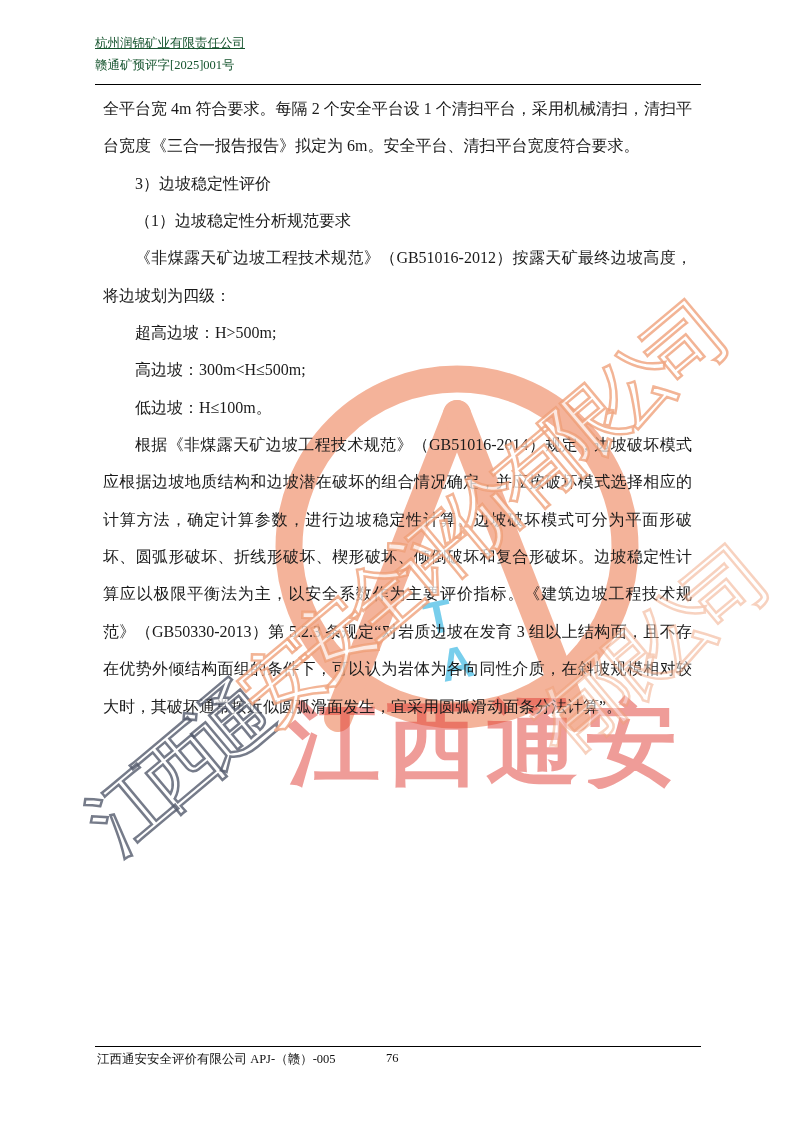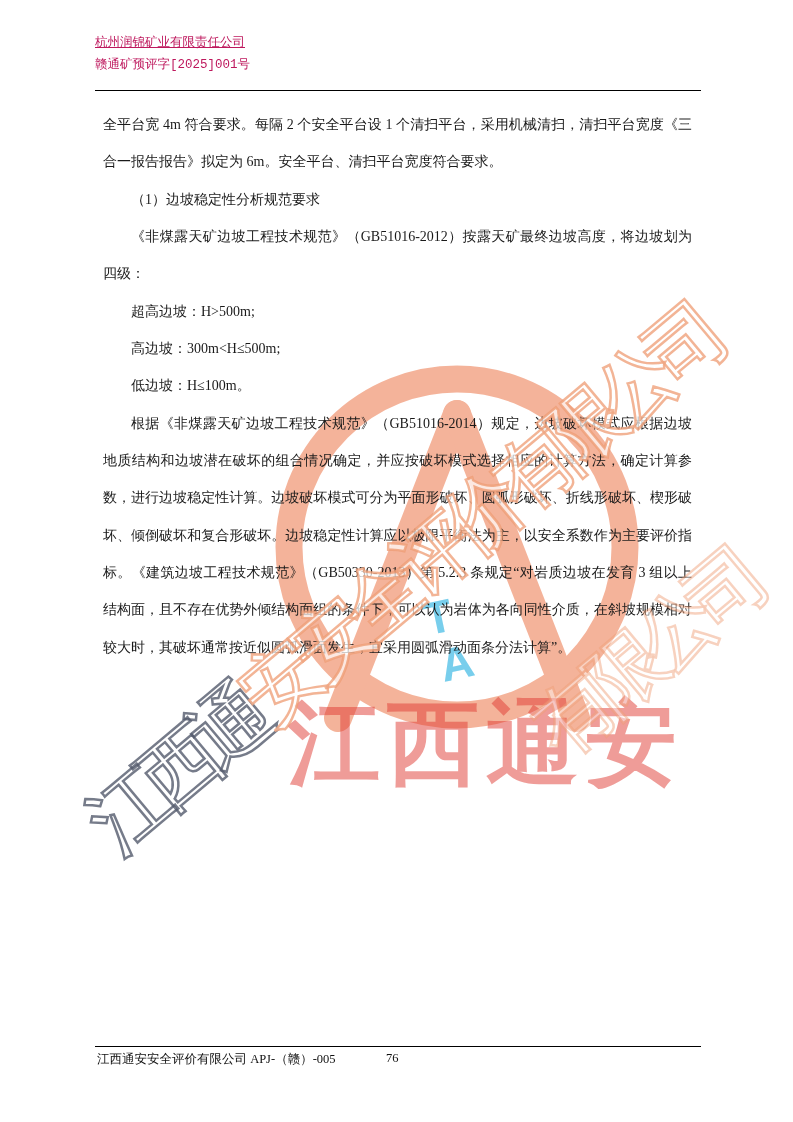--- a/index.html
+++ b/index.html
@@ -3,32 +3,31 @@
 <meta charset="utf-8">
 <style>
   html,body{margin:0;padding:0;background:#ffffff;}
   .page{
     position:relative;width:793px;height:1122px;background:#ffffff;
     overflow:hidden;font-family:"Liberation Serif","DejaVu Serif",serif;color:#1a1a1a;
   }
   
   .header{
     position:absolute;left:95px;top:34px;width:606px;
-    font-size:12.5px;line-height:1.55;color:#be185d;
-    border-bottom:1.6px solid #000;padding-bottom:14px;font-family:Liberation Mono, monospace;
+    font-size:12.5px;line-height:1.55;color:#14532d;
+    border-bottom:1.6px solid #000;padding-bottom:8px;
   }
   .header .h-line1{text-decoration:underline;}
   .header .h-line2{display:flex;justify-content:space-between;margin-top:3px;}
   
   .body-text{
     position:absolute;left:103px;top:90px;width:589px;
-    font-size:14px;line-height:37.35px;
+    font-size:16px;line-height:37.35px;
     text-align:justify;text-justify:inter-ideograph;
     z-index:2;
-    margin-top:16px;
   }
   .body-text p{margin:0;}
   .body-text p.ind{text-indent:2em;}
   
   .footer{
     position:absolute;left:95px;top:1046px;width:606px;
     border-top:1.4px solid #000;font-size:12.5px;color:#111;z-index:2;
   }
   .footer-left{position:absolute;left:2px;top:4px;white-space:nowrap;}
   .footer-page{position:absolute;left:291px;top:4px;text-align:center;}
@@ -74,20 +73,21 @@
 
   <div class="header">
     <div class="h-line1">杭州润锦矿业有限责任公司</div>
     <div class="h-line2">
       <span>赣通矿预评字[2025]001号</span>
     </div>
   </div>
 
   <div class="body-text" id="body-text">
       <p>全平台宽 4m 符合要求。每隔 2 个安全平台设 1 个清扫平台，采用机械清扫，清扫平台宽度《三合一报告报告》拟定为 6m。安全平台、清扫平台宽度符合要求。</p>
+      <p class="ind">3）边坡稳定性评价</p>
       <p class="ind">（1）边坡稳定性分析规范要求</p>
       <p class="ind">《非煤露天矿边坡工程技术规范》（GB51016-2012）按露天矿最终边坡高度，将边坡划为四级：</p>
       <p class="ind">超高边坡：H&gt;500m;</p>
       <p class="ind">高边坡：300m&lt;H≤500m;</p>
       <p class="ind">低边坡：H≤100m。</p>
       <p class="ind">根据《非煤露天矿边坡工程技术规范》（GB51016-2014）规定，边坡破坏模式应根据边坡地质结构和边坡潜在破坏的组合情况确定，并应按破坏模式选择相应的计算方法，确定计算参数，进行边坡稳定性计算。边坡破坏模式可分为平面形破坏、圆弧形破坏、折线形破坏、楔形破坏、倾倒破坏和复合形破坏。边坡稳定性计算应以极限平衡法为主，以安全系数作为主要评价指标。《建筑边坡工程技术规范》（GB50330-2013）第 5.2.3 条规定“对岩质边坡在发育 3 组以上结构面，且不存在优势外倾结构面组的条件下，可以认为岩体为各向同性介质，在斜坡规模相对较大时，其破坏通常按近似圆弧滑面发生，宜采用圆弧滑动面条分法计算”。</p>
     </div>
 
   <div class="wm-over">
     <div class="wm-diag a">

